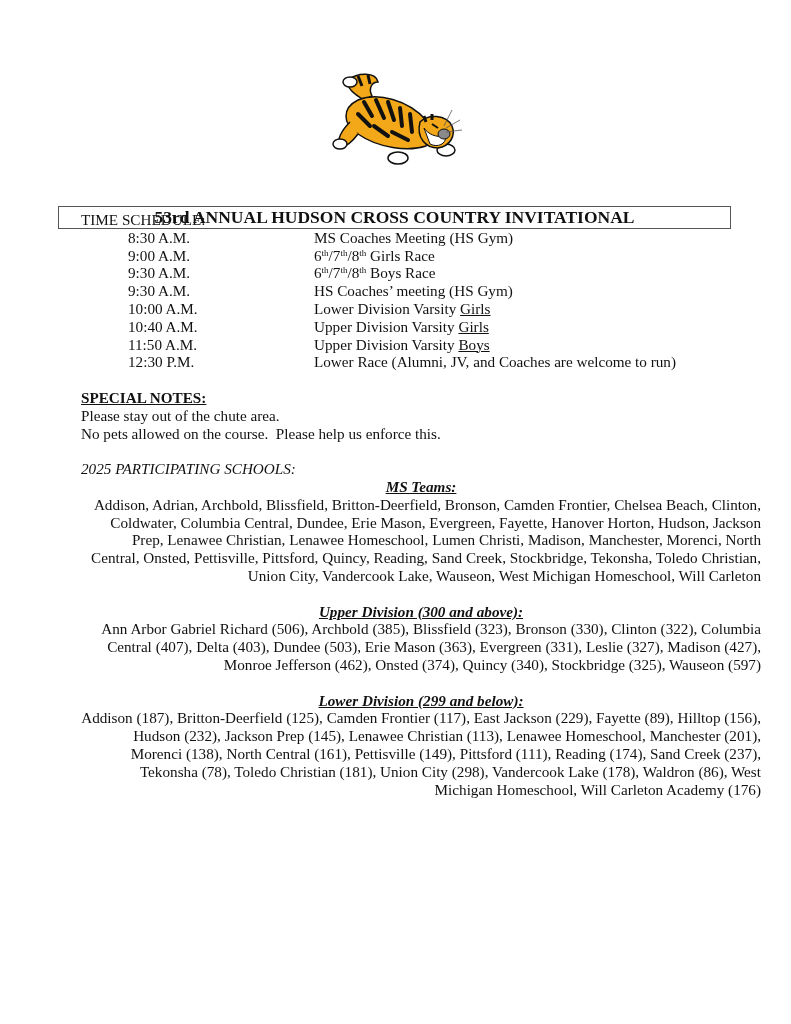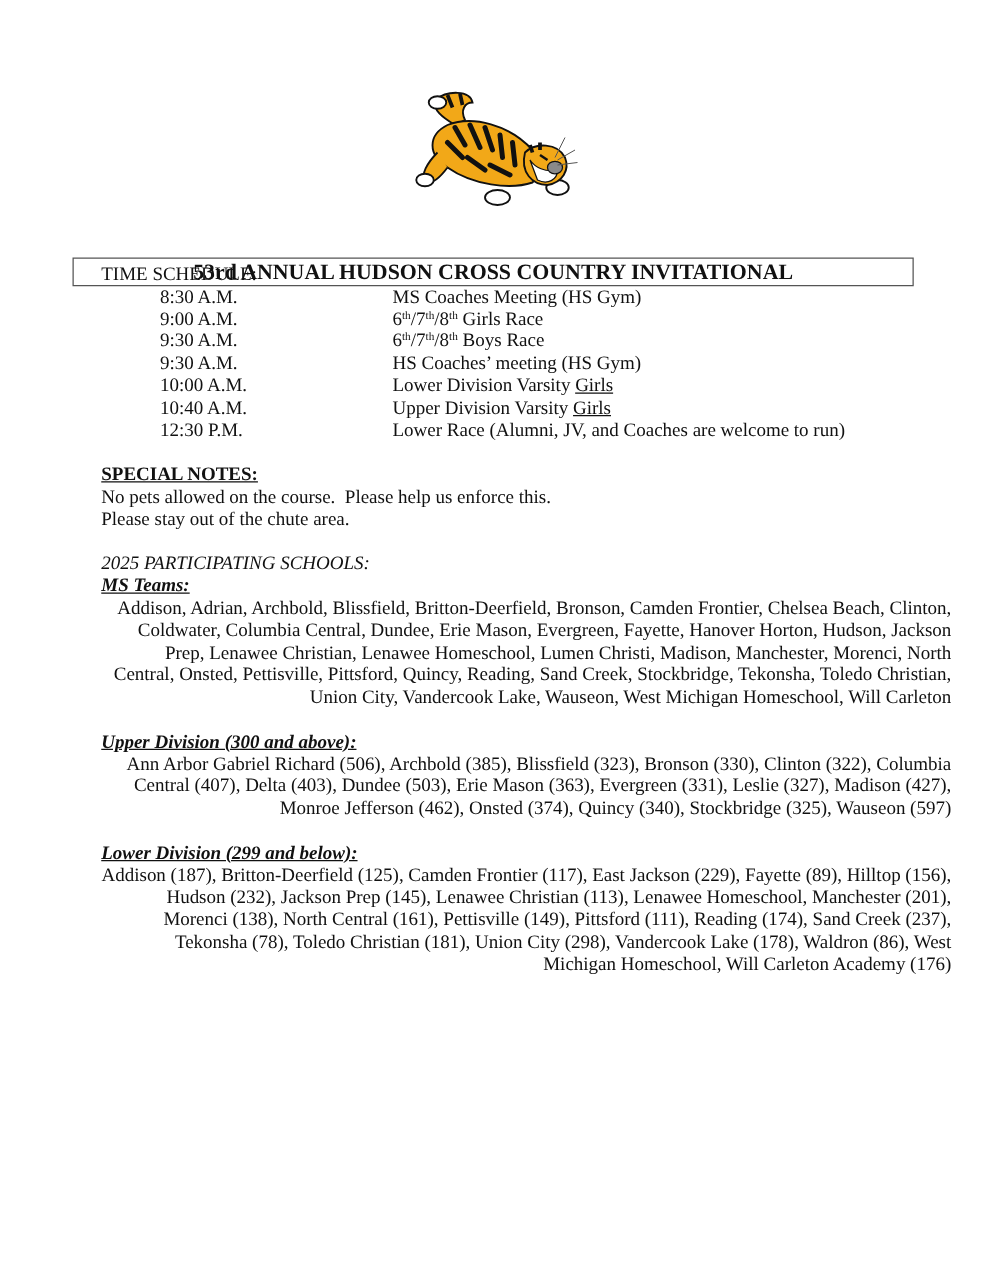--- a/index.html
+++ b/index.html
@@ -25,21 +25,21 @@
       font-size: 15.2px; line-height: 17.8px;
     }
     .sched-row { display: flex; height: 17.8px; }
     .sched-time { width: 186px; padding-left: 47px; box-sizing: content-box; }
     .sched-event { flex: 1; white-space: nowrap; }
     sup { font-size: 9px; line-height: 0; vertical-align: 5px; }
     u { text-decoration: underline; }
     .spacer { height: 17.8px; }
     .bold-u { font-weight: bold; text-decoration: underline; }
     .ital { font-style: italic; }
-    .bold-ital-u { font-weight: bold; font-style: italic; text-decoration: underline; }
+    .bold-ital-u { font-weight: bold; font-style: italic; text-decoration: underline; text-align: center; }
     p { margin: 0; }
     .para { text-align: right; }
   </style>
 </head>
 <body>
 
 <div class="logo">
   <svg width="136" height="98" viewBox="0 0 136 98">
 
     <path d="M20 10 C 30 2, 48 2, 50 12 C 44 12, 40 18, 44 26 L 36 30 C 26 24, 18 18, 20 10 Z" fill="#F2A818" stroke="#111" stroke-width="1.5"></path>
@@ -98,33 +98,37 @@
       <span class="sched-time">10:00 A.M.</span>
       <span class="sched-event"><span>Lower Division Varsity </span><u>Girls</u></span>
     </div>
 
     <div class="sched-row">
       <span class="sched-time">10:40 A.M.</span>
       <span class="sched-event"><span>Upper Division Varsity </span><u>Girls</u></span>
     </div>
 
 
+    <div class="sched-row">
+      <span class="sched-time">11:50 A.M.</span>
+      <span class="sched-event"><span>Upper Division Varsity </span><u>Boys</u></span>
+    </div>
 
     <div class="sched-row">
       <span class="sched-time">12:30 P.M.</span>
       <span class="sched-event">Lower Race (Alumni, JV, and Coaches are welcome to run)</span>
     </div>
   </div>
 
   <div class="spacer"></div>
 
   <div>
     <p class="bold-u">SPECIAL NOTES:</p>
+    <p>Please stay out of the chute area.</p>
     <p style="white-space: pre;">No pets allowed on the course.  Please help us enforce this.</p>
-    <p>Please stay out of the chute area.</p>
   </div>
 
   <div class="spacer"></div>
 
   <div>
     <p class="ital">2025 PARTICIPATING SCHOOLS:</p>
     <p class="bold-ital-u">MS Teams:</p>
     <p class="para">Addison, Adrian, Archbold, Blissfield, Britton-Deerfield, Bronson, Camden Frontier, Chelsea Beach, Clinton, Coldwater, Columbia Central, Dundee, Erie Mason, Evergreen, Fayette, Hanover Horton, Hudson, Jackson Prep, Lenawee Christian, Lenawee Homeschool, Lumen Christi, Madison, Manchester, Morenci, North Central, Onsted, Pettisville, Pittsford, Quincy, Reading, Sand Creek, Stockbridge, Tekonsha, Toledo Christian, Union City, Vandercook Lake, Wauseon, West Michigan Homeschool, Will Carleton</p>
 
     <div class="spacer"></div>

